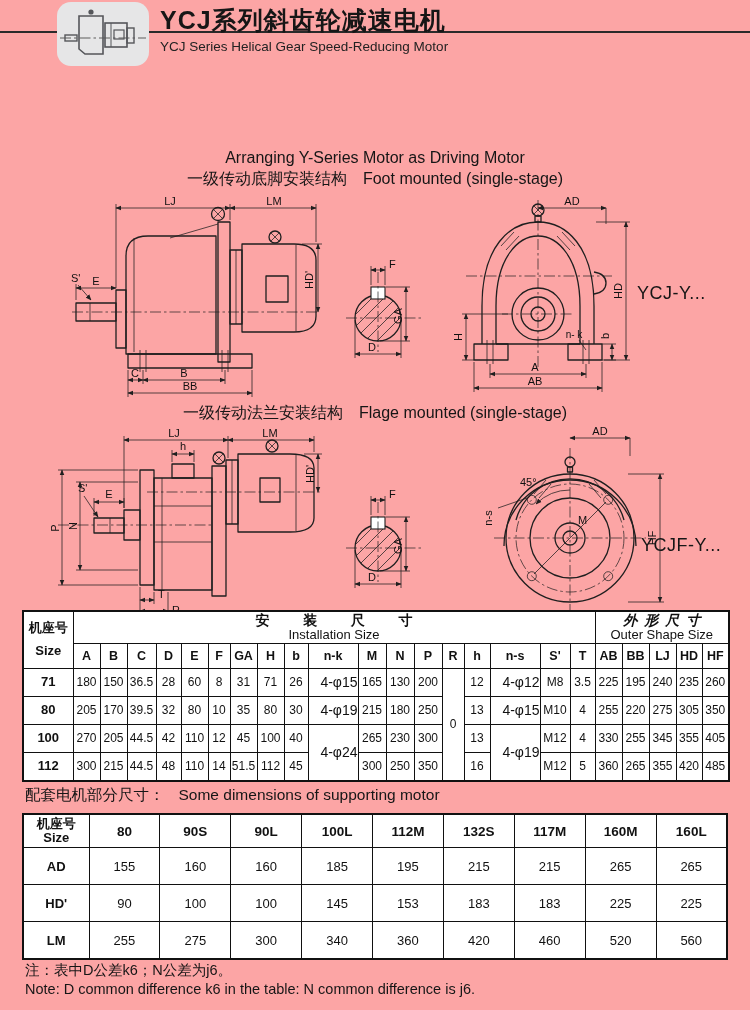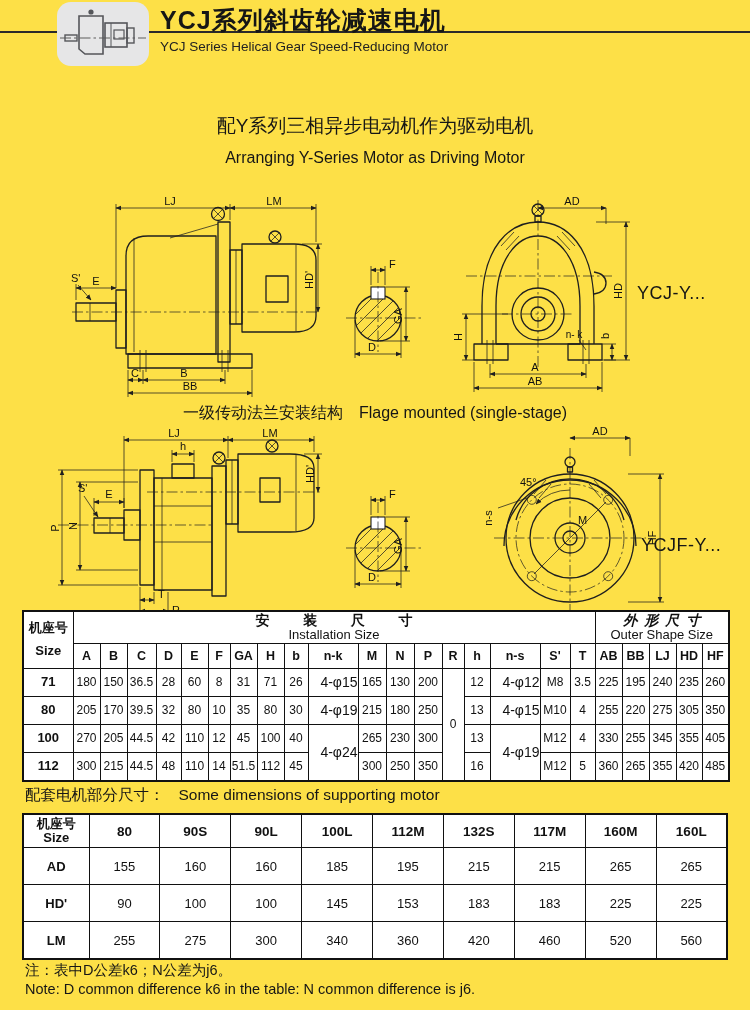--- a/index.html
+++ b/index.html
@@ -1,16 +1,16 @@
 <!DOCTYPE html>
 <html><head>
 <meta charset="utf-8">
 <style>
   html,body{margin:0;padding:0;background:#fff;}
-  .page{position:relative;width:750px;height:1010px;background:#fde047;color:#111;
+  .page{position:relative;width:750px;height:1010px;background:#fca5a5;color:#111;
         font-family:"Liberation Sans",sans-serif;overflow:hidden;}
   .abs{position:absolute;}
   .ctr{position:absolute;left:0;width:750px;text-align:center;}
   
   .hdr-line{position:absolute;left:0;top:31px;width:750px;height:1.5px;background:#2a2a2a;}
   .logo{position:absolute;left:57px;top:2px;width:92px;height:64px;background:#e6e6e7;border-radius:14px;}
   .title-zh{position:absolute;left:160px;top:4px;font-size:25px;font-weight:bold;letter-spacing:1px;color:#161616;}
   .title-en{position:absolute;left:160px;top:39px;font-size:13.5px;color:#222;}
   .sec-h{top:84px;font-size:20px;color:#161616;}
   .sub-zh{top:113px;font-size:19px;color:#161616;}
@@ -75,23 +75,25 @@
       <circle cx="34" cy="10" r="2.6" fill="#55565a"></circle>
       <rect x="48" y="21" width="22" height="24" fill="none" stroke="#55565a" stroke-width="1.6"></rect>
       <line x1="54" y1="21" x2="54" y2="45" stroke="#55565a" stroke-width="1"></line>
       <rect x="57" y="28" width="10" height="9" fill="none" stroke="#55565a" stroke-width="1.2"></rect>
       <rect x="70" y="26" width="7" height="15" fill="none" stroke="#55565a" stroke-width="1.4"></rect>
     </svg>
   </div>
   <div class="title-zh">YCJ系列斜齿轮减速电机</div>
   <div class="title-en">YCJ  Series Helical Gear Speed-Reducing Motor</div>
 
-  <div class="ctr sub-zh">配Y系列三相异步电动机作为驱动电机</div>
   <div class="ctr sub-en">Arranging Y-Series Motor as Driving Motor</div>
 
+  <div class="ctr figcap" style="top:169px">
+    <span class="zh">一级传动底脚安装结构</span><span>Foot mounted (single-stage)</span>
+  </div>
 
   <svg class="abs" style="left:70px;top:194px" width="254" height="214" viewBox="0 0 254 214">
     <line class="cl" x1="2" y1="118" x2="250" y2="118"></line>
     <rect class="k" x="6" y="109" width="40" height="18"></rect>
     <line class="t" x1="20" y1="109" x2="20" y2="127"></line>
     <rect class="k" x="46" y="96" width="10" height="58"></rect>
     <path class="k" d="M56,160 L56,62 Q56,42 78,42 L146,42 L146,160 Z"></path>
     <line class="t" x1="64" y1="44" x2="64" y2="158"></line>
     <line class="t" x1="100" y1="44" x2="148" y2="30"></line>
     <rect class="k" x="148" y="28" width="12" height="140"></rect>

